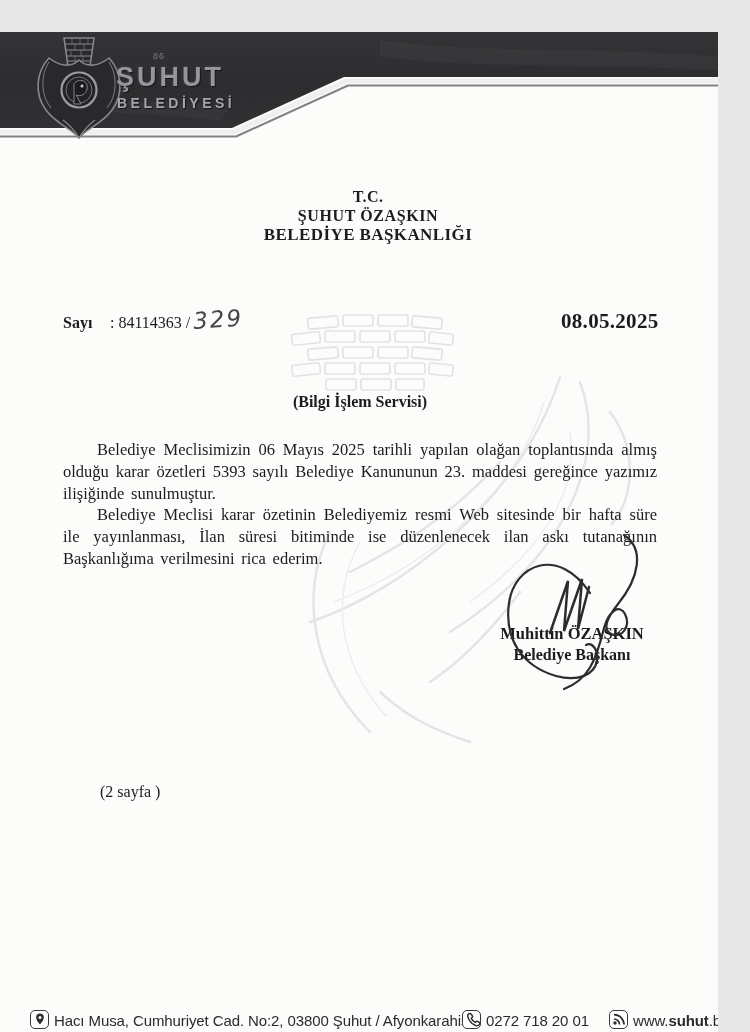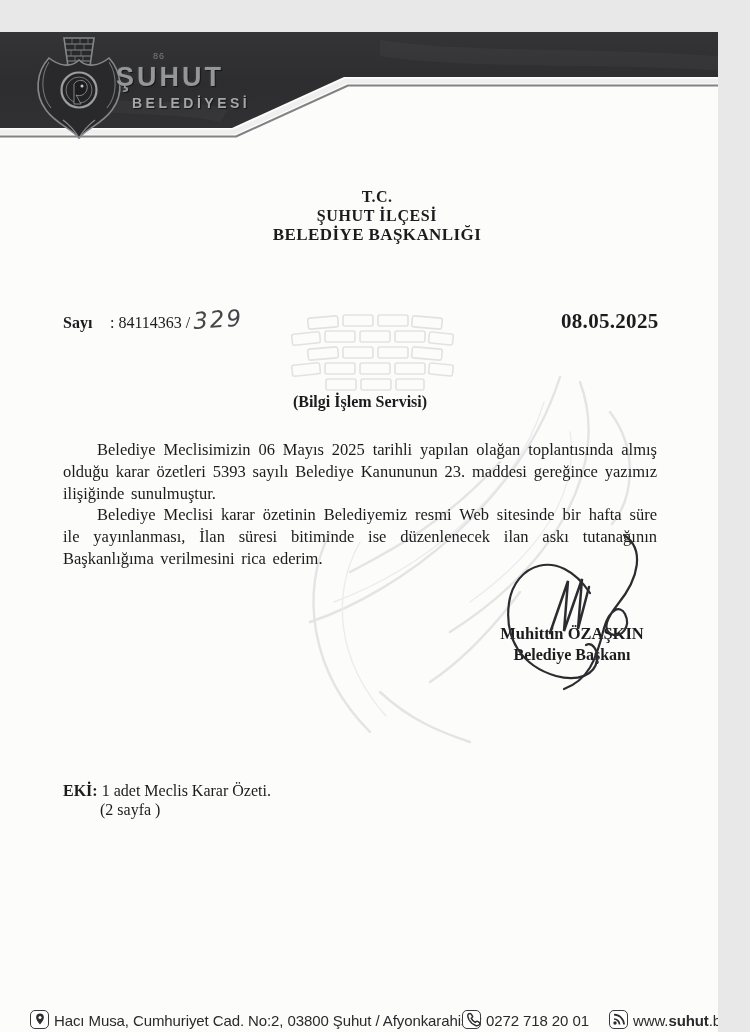--- a/index.html
+++ b/index.html
@@ -6,28 +6,28 @@
   .page{position:relative;width:718px;height:1032px;background:#fcfcfb;overflow:hidden;
         font-family:"Liberation Serif","DejaVu Serif",serif;color:#1c1c1e;margin-top:32px;}
   .abs{position:absolute;}
   .z1{z-index:2;}
 
   
   .band-svg{position:absolute;left:0;top:0;z-index:4;}
   .logo-title{position:absolute;left:116px;top:30px;z-index:5;
       font-family:"Liberation Sans",sans-serif;font-weight:bold;font-size:27px;
       letter-spacing:3px;color:#94969a;text-shadow:1px 1px 1px #141416,0 0 3px rgba(255,255,255,.12);}
-  .logo-sub{position:absolute;left:132px;top:63px;z-index:5;
+  .logo-sub{position:absolute;left:117px;top:63px;z-index:5;
       font-family:"Liberation Sans",sans-serif;font-weight:bold;font-size:14px;
       letter-spacing:3.5px;color:#a4a6a9;text-shadow:1px 1px 1px #18181a;}
   .logo-num{position:absolute;left:153px;top:19px;z-index:5;
       font-family:"Liberation Sans",sans-serif;font-size:9px;letter-spacing:1px;color:#7b7d81;}
 
   
-  .lh{left:80px;top:155px;width:594px;text-align:center;font-weight:bold;line-height:19px;}
+  .lh{left:71px;top:155px;width:594px;text-align:center;font-weight:bold;line-height:19px;}
   .lh .l1{font-size:16px;letter-spacing:.4px;}
   .lh .l2{font-size:16px;letter-spacing:.6px;}
   .lh .l3{font-size:17px;letter-spacing:.4px;}
 
   
   .meta-row{left:63px;font-size:16px;white-space:nowrap;}
   .meta-label{display:inline-block;width:47px;font-weight:bold;}
   .handwritten{display:inline-block;font-family:"DejaVu Sans",sans-serif;font-size:23px;
       font-style:italic;letter-spacing:2px;color:#45454a;transform:rotate(-4deg) translateY(1px);
       transform-origin:left bottom;}
@@ -141,21 +141,21 @@
     </g>
     <g stroke="#ececee" fill="none" stroke-width="1.4" stroke-linecap="round">
       <path d="M276,98 C246,198 146,268 66,298"></path>
       <path d="M92,238 C62,292 70,358 118,412"></path>
       <path d="M302,128 C312,188 272,248 202,298"></path>
     </g>
   </svg>
 
   <div class="abs lh z1">
     <div class="l1">T.C.</div>
-    <div class="l2">ŞUHUT İLÇESİ</div>
+    <div class="l2">ŞUHUT ÖZAŞKIN</div>
     <div class="l3">BELEDİYE BAŞKANLIĞI</div>
   </div>
 
   <div class="abs meta-row z1" style="top:275px;">
     <span class="meta-label">Sayı</span><span>: 84114363 /</span>
     <span class="handwritten">329</span>
   </div>
   <div class="abs date z1">08.05.2025</div>
 
   <div class="abs sect z1">
@@ -173,21 +173,20 @@
       <path d="M58,104 L76,52 L72,102 L90,50 L86,100 L97,58" stroke-width="2.5"></path>
       <path d="M132,6 C153,20 147,49 126,75 C115,89 110,100 119,105 C130,110 139,97 133,85 C128,75 117,81 112,99 C104,132 96,151 72,160"></path>
     </g>
   </svg>
   <div class="abs sig-text">
     <div class="nm">Muhittin ÖZAŞKIN</div>
     <div class="rl">Belediye Başkanı</div>
   </div>
 
   <div class="abs eki z1">
-    <div><span class="lbl">EKİ:</span><span> 1 adet Meclis Karar Özeti.</span></div>
     <div class="pg">(2 sayfa )</div>
   </div>
 
   <div class="foot">
     <div class="icon-box" style="left:30px;top:978px;">
       <svg width="16" height="16" viewBox="0 0 16 16" style="display:block;margin:0 auto;">
         <path d="M8,2.6 c-2.4,0 -3.9,1.7 -3.9,3.8 c0,2.8 3.9,7 3.9,7 s3.9,-4.2 3.9,-7 c0,-2.1 -1.5,-3.8 -3.9,-3.8" fill="#2e2e30"></path>
         <circle cx="8" cy="6.4" r="1.5" fill="#ffffff"></circle>
       </svg>
     </div>

